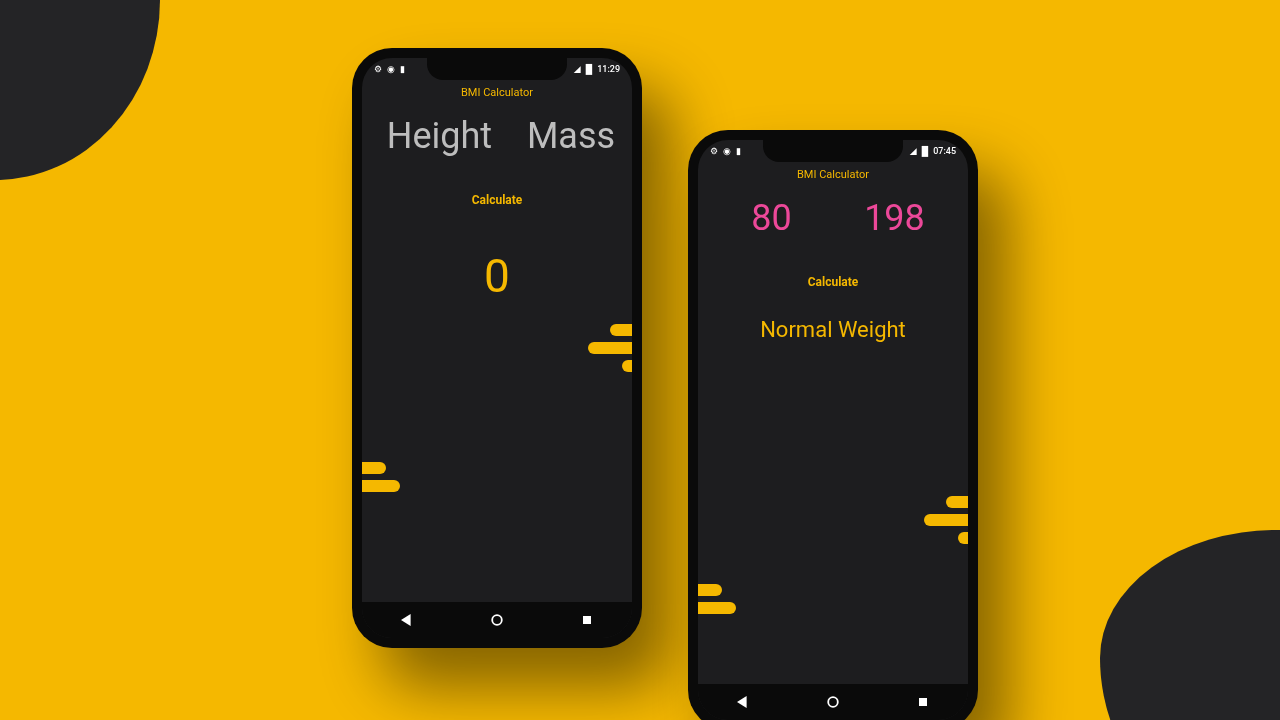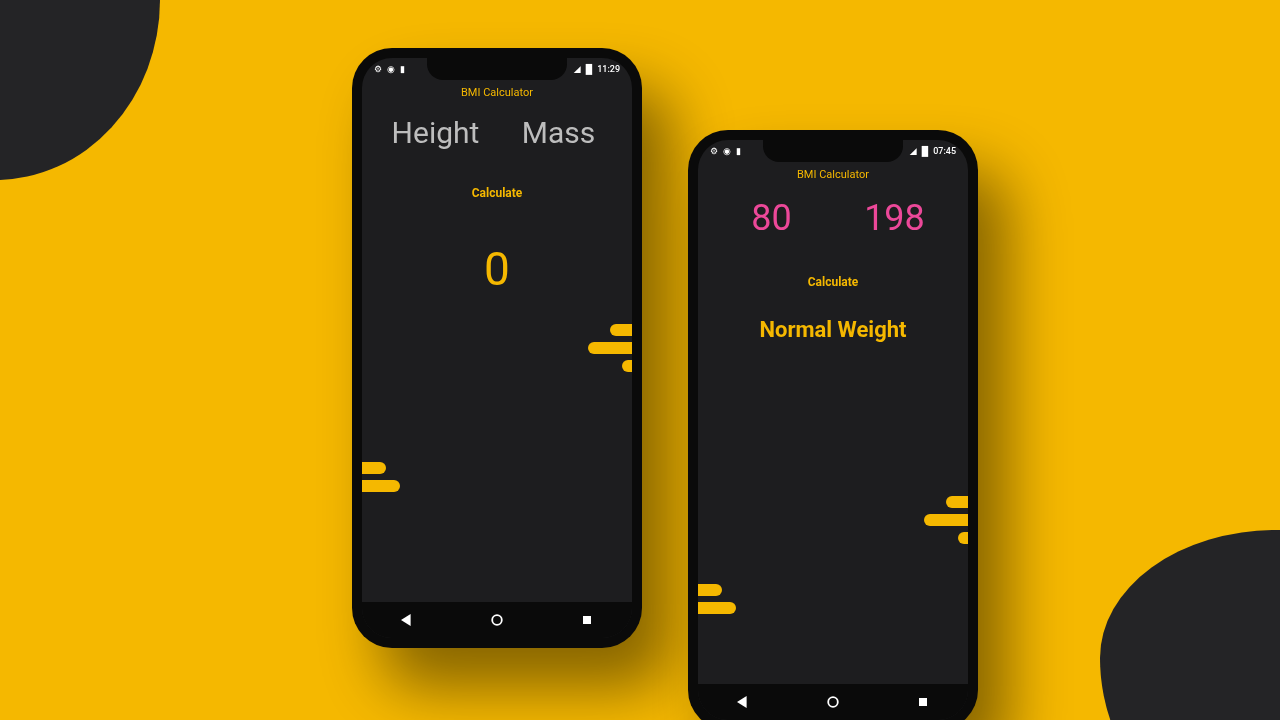--- a/index.html
+++ b/index.html
@@ -76,21 +76,21 @@
     margin-top: 12px;
     padding: 0 12px;
   }
   .input-field {
     width: 46%;
     text-align: center;
     background: transparent;
     border: none;
     outline: none;
   }
-  .input-field.placeholder { color: #bdbdbd; font-size: 30px; font-weight: 400; }
+  .input-field.placeholder { color: #bdbdbd; font-size: 36px; font-weight: 400; text-align: right; }
   .input-field.filled      { color: #ec4899; font-size: 36px; font-weight: 400; }
 
   .calc-btn {
     margin-top: 36px;
     text-align: center;
     font-size: 12px;
     font-weight: 700;
     color: #f5b800;
     cursor: pointer;
   }
@@ -99,21 +99,21 @@
     margin-top: 42px;
     text-align: center;
     font-size: 46px;
     font-weight: 400;
     color: #f5b800;
   }
   .category {
     margin-top: 28px;
     text-align: center;
     font-size: 22px;
-    font-weight: 700;
+    font-weight: 400;
     color: #f5b800;
   }
 
   
   .bars { position: absolute; }
   .bars span { display: block; background: #f5b800; border-radius: 8px; margin: 6px 0; height: 12px; }
   .bars-left  { left: -6px; }
   .bars-right { right: -6px; }
   .phone-a .bars-left  { bottom: 140px; } .phone-a .bars-left  span:nth-child(1){width:30px;} .phone-a .bars-left span:nth-child(2){width:44px;}
   .phone-a .bars-right { bottom: 260px; } .phone-a .bars-right span:nth-child(1){width:28px;margin-left:auto;} .phone-a .bars-right span:nth-child(2){width:50px;margin-left:auto;} .phone-a .bars-right span:nth-child(3){width:16px;margin-left:auto;}

